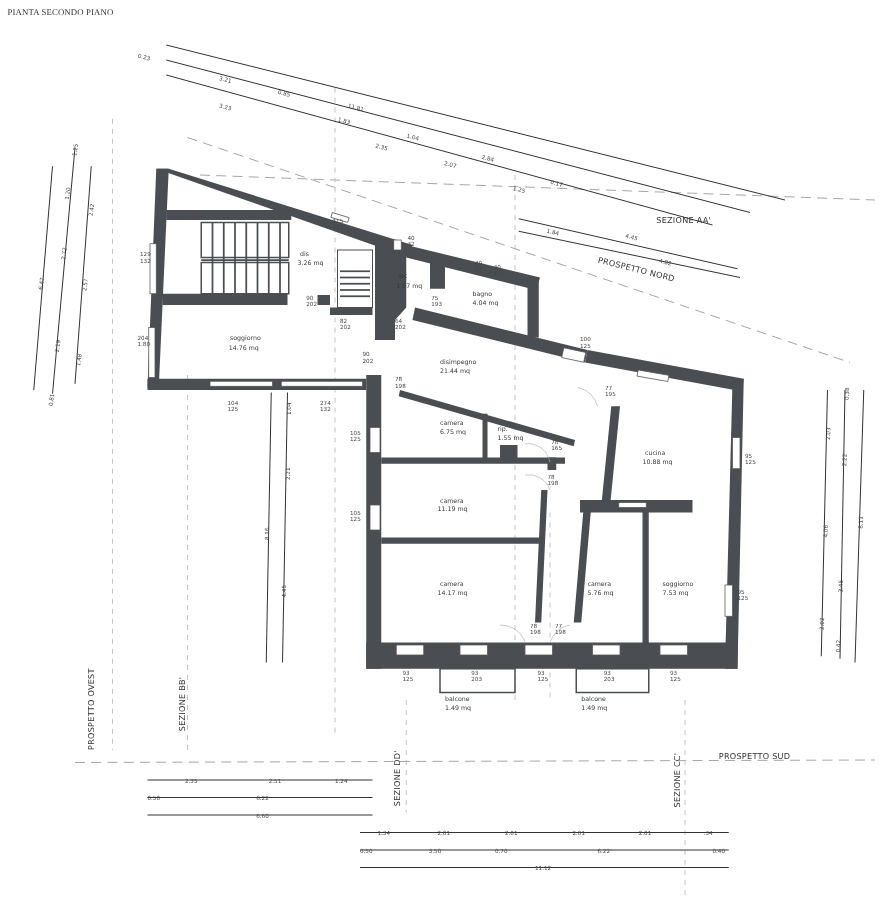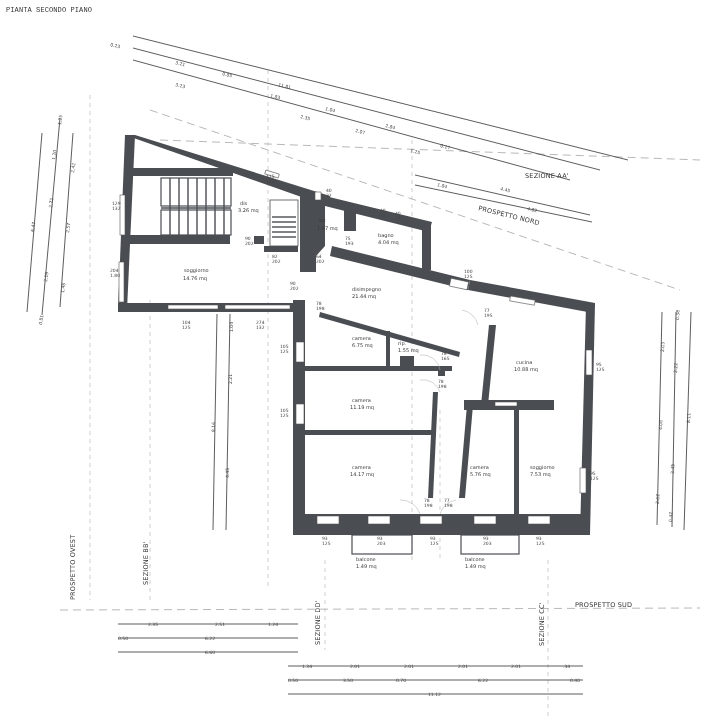--- a/index.html
+++ b/index.html
@@ -1,18 +1,18 @@
 <!DOCTYPE html>
 <html><head>
   <meta charset="utf-8">
   <style>
     html, body { margin: 0; padding: 0; background: #ffffff; }
     body { width: 704px; height: 720px; position: relative; overflow: hidden; font-family: "DejaVu Sans", sans-serif; }
     #plan { position: absolute; left: 0; top: 0; width: 704px; height: 720px; }
-    .title { position: absolute; left: 6px; top: 6px; font-size: 7px; color: #333; letter-spacing: 0.1px; font-family: Liberation Mono, monospace; }
+    .title { position: absolute; left: 6px; top: 6px; font-size: 7px; color: #333; letter-spacing: 0.1px; font-family: Liberation Serif, serif; }
     svg text { font-family: "DejaVu Sans", sans-serif; fill: #3a3a3a; }
     .room-name { font-size: 5px; }
     .room-area { font-size: 5px; }
     .dim { font-size: 4.5px; fill: #444; }
     .lbl { font-size: 6.5px; fill: #333; letter-spacing: 0.2px; }
     .wall { fill: #4a4d52; }
     .dline { stroke: #333; stroke-width: 0.8; fill: none; }
     .axis { stroke: #999; stroke-width: 0.7; stroke-dasharray: 8 5; fill: none; }
     .axis-v { stroke: #bbb; stroke-width: 0.7; stroke-dasharray: 4 4; fill: none; }
     .win { fill: #fff; stroke: #555; stroke-width: 0.6; }

